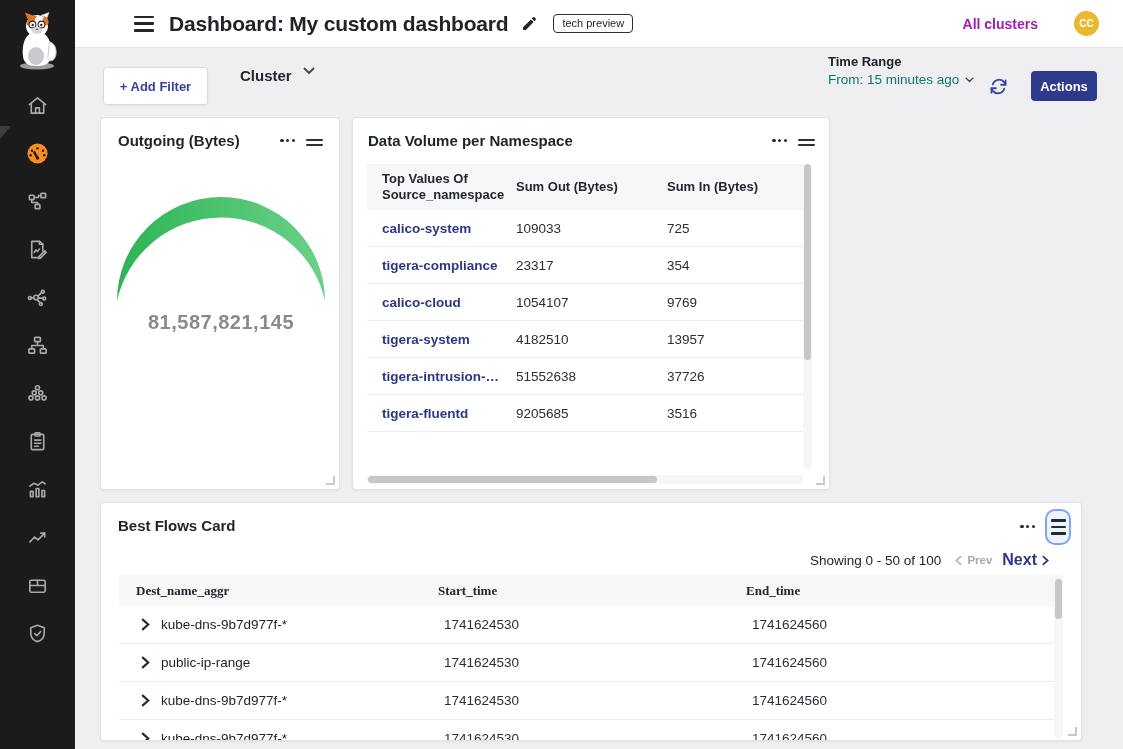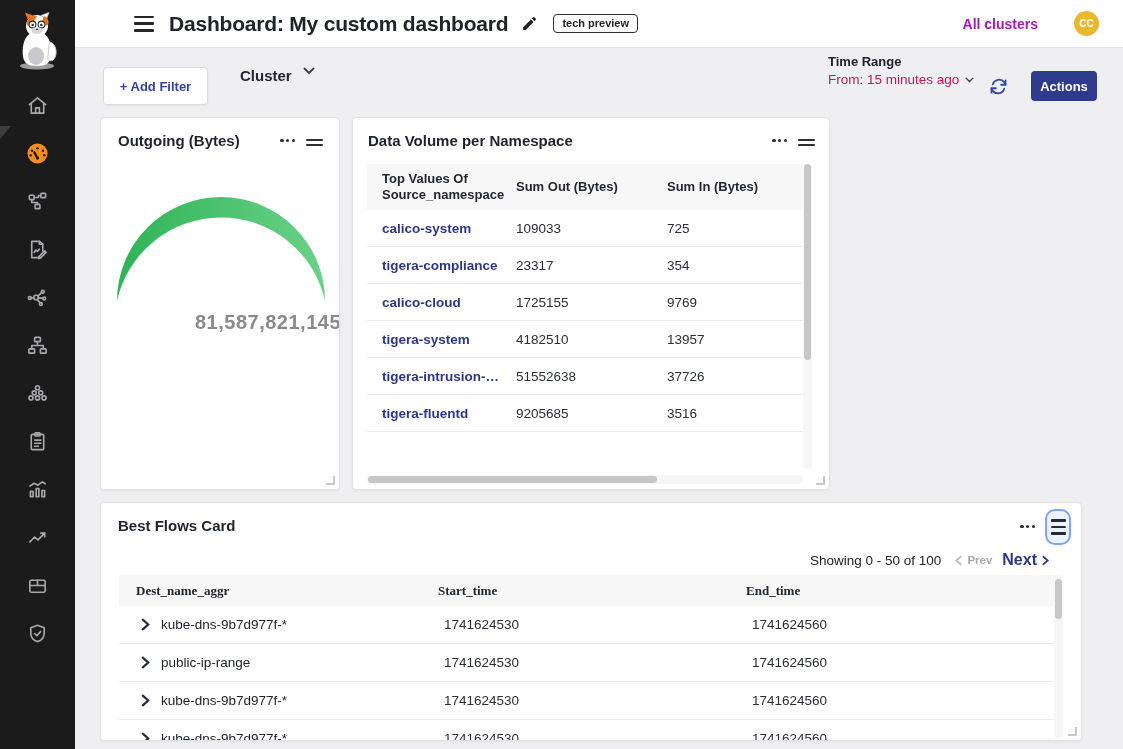--- a/index.html
+++ b/index.html
@@ -19,36 +19,36 @@
 
   
   .header { position:absolute; left:75px; top:0; width:1048px; height:48px; background:#ffffff;
             border-bottom:1px solid #e5e5e7; display:flex; align-items:center; z-index:20;padding-left:40px; }
   .burger { margin-left:19px; width:20px; height:16px; display:flex; flex-direction:column;
             justify-content:space-between; cursor:pointer; }
   .burger span { display:block; height:2.6px; background:#23262d; border-radius:1px; }
   .page-title { margin-left:15px; font-size:21px; font-weight:700; letter-spacing:-0.2px; color:#20232a; }
   .pencil { margin-left:13px; cursor:pointer; display:flex; }
   .badge { margin-left:15px; border:1.5px solid #2c2f36; border-radius:4px; padding:2px 8px 3px;
-           font-size:11px; font-weight:700; color:#23262d; }
+           font-size:11px; font-weight:400; color:#23262d; }
   .hspacer { flex:1; }
   .all-clusters { font-size:14px; font-weight:600; color:#a21caf; margin-right:36px; cursor:pointer; }
   .avatar { width:25px; height:25px; border-radius:50%; background:#e9b82f; color:#fff; font-size:10px;
             font-weight:700; display:flex; align-items:center; justify-content:center; margin-right:24px; cursor:pointer; }
 
   
   .btn-addfilter { position:absolute; left:103px; top:67px; width:105px; height:38px; background:#fff;
                    border:1px solid #dbdbde; border-radius:4px; font-size:13px; font-weight:600; color:#35429c;
                    display:flex; align-items:center; justify-content:center; cursor:pointer;
                    box-shadow:0 1px 2px rgba(0,0,0,.05); }
   .cluster-dd { position:absolute; left:240px; top:67px; height:38px; display:flex; gap:11px;
                 font-size:15px; font-weight:600; color:#23262d; cursor:pointer; }
   .time-range { position:absolute; left:828px; top:54px; }
   .tr-label { font-size:13px; font-weight:700; color:#20232a; }
-  .tr-value { font-size:13.5px; color:#be185d; margin-top:3px; display:flex; align-items:center; gap:6px; cursor:pointer; }
+  .tr-value { font-size:13.5px; color:#0f766e; margin-top:3px; display:flex; align-items:center; gap:6px; cursor:pointer; }
   .refresh { position:absolute; left:988px; top:76px; width:21px; height:21px; cursor:pointer; }
   .btn-actions { position:absolute; left:1031px; top:71px; width:66px; height:30px; background:#2e3a8c; border:none;
                  border-radius:4px; color:#fff; font-size:13px; font-weight:600; cursor:pointer;
                  font-family:"Liberation Sans", sans-serif; }
 
   
   .card { position:absolute; background:#fff; border:1px solid #e2e2e5; border-radius:4px;
           box-shadow:0 1px 3px rgba(0,0,0,.05); overflow:hidden; }
   .card-title { position:absolute; left:17px; top:14px; font-size:15px; font-weight:700; color:#1f232b; }
   .dots { position:absolute; top:21px; display:flex; gap:2.5px; cursor:pointer; }
@@ -58,21 +58,21 @@
   .resize-corner { position:absolute; right:4px; bottom:4px; width:9px; height:9px;
                    border-right:2px solid #bcbcbf; border-bottom:2px solid #bcbcbf; opacity:.8; }
 
   #card-outgoing { left:100px; top:117px; width:240px; height:373px; }
   #card-datavol  { left:352px; top:117px; width:478px; height:373px; }
   #card-flows    { left:100px; top:502px; width:982px; height:239px; }
 
   
   .gauge-svg { position:absolute; left:15px; top:62px; }
   .gauge-value { position:absolute; left:0; top:193px; width:240px; text-align:center;
-                 font-size:20px; font-weight:700; color:#8a8a8d; letter-spacing:.5px;margin-left:47px; }
+                 font-size:20px; font-weight:700; color:#8a8a8d; letter-spacing:.5px; }
 
   
   .dv-table { position:absolute; left:14px; top:46px; width:436px; }
   .dv-head { display:grid; grid-template-columns:134px 151px 151px; background:#f7f7f8; height:46px;
              align-items:center; }
   .dv-head div { padding-left:15px; font-size:13px; font-weight:700; color:#23272f; line-height:1.25; }
   .dv-row { display:grid; grid-template-columns:134px 151px 151px; height:37px; align-items:center;
             border-bottom:1px solid #ececee; background:#fff; }
   .dv-row a { padding-left:15px; font-size:13.5px; font-weight:700; color:#2d3787; text-decoration:none;
               white-space:nowrap; overflow:hidden; text-overflow:ellipsis; cursor:pointer; }
@@ -325,21 +325,21 @@
       <span>109033</span>
       <span>725</span>
     </div>
     <div class="dv-row">
       <a>tigera-compliance</a>
       <span>23317</span>
       <span>354</span>
     </div>
     <div class="dv-row">
       <a>calico-cloud</a>
-      <span>1725155</span>
+      <span>1054107</span>
       <span>9769</span>
     </div>
     <div class="dv-row">
       <a>tigera-system</a>
       <span>4182510</span>
       <span>13957</span>
     </div>
     <div class="dv-row">
       <a>tigera-intrusion-d…</a>
       <span>51552638</span>

